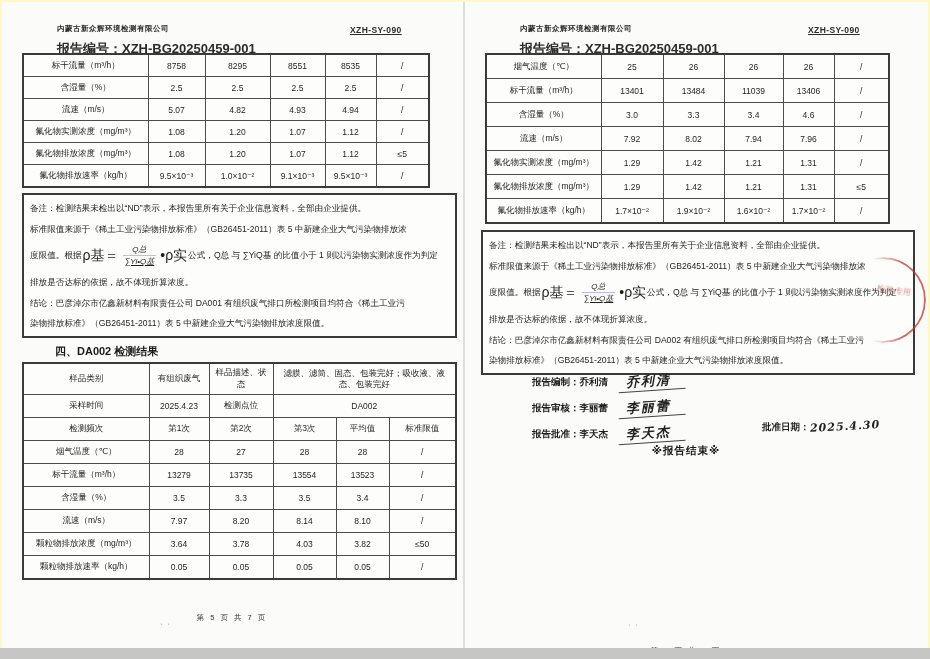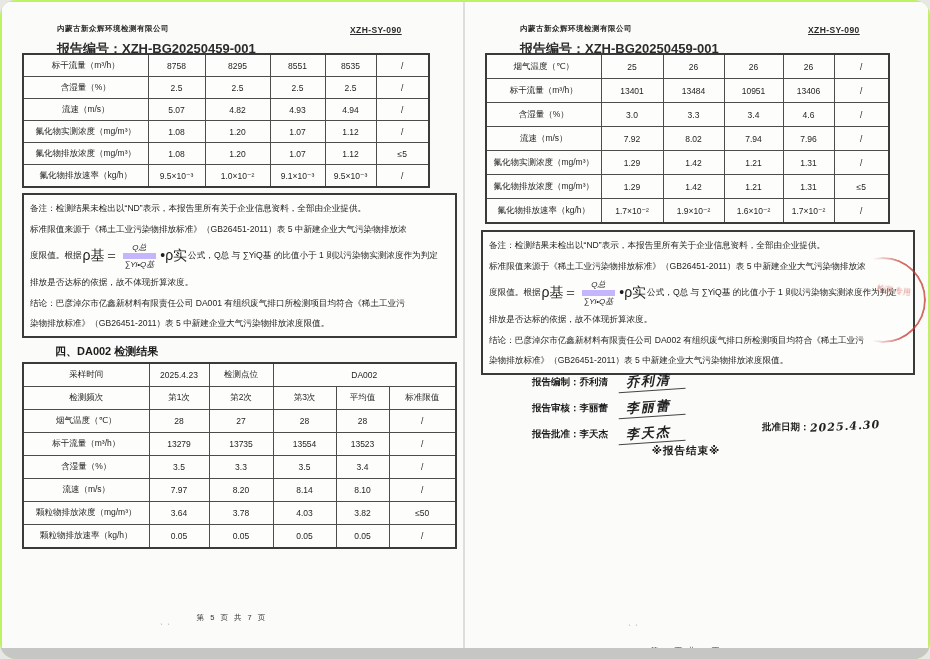--- a/index.html
+++ b/index.html
@@ -3,21 +3,21 @@
 <meta charset="utf-8">
 <style>
   html,body{margin:0;padding:0;}
   body{
     width:930px;height:659px;position:relative;overflow:hidden;
     background:#e7e7e5;
     font-family:"Liberation Sans","DejaVu Sans",sans-serif;
     color:#222;
   }
   .photo{position:absolute;left:0;top:0;width:930px;height:659px;
-    background:#bef264;border-radius:16px;overflow:hidden;}
+    background:#fef9c3;border-radius:0;overflow:hidden;}
   .sheet{position:absolute;left:2px;top:2px;width:926px;height:646px;background:#fbfbf9;}
   .seam{position:absolute;left:463px;top:2px;width:2px;height:646px;background:#dededc;}
   .bottom-band{position:absolute;left:0;top:648px;width:930px;height:11px;background:#c6c6c4;}
 
   .abs{position:absolute;}
   .company{font-size:7.5px;font-weight:bold;color:#2c2c2c;letter-spacing:.5px;}
   .doccode{font-size:8.5px;font-weight:bold;color:#2c2c2c;letter-spacing:.4px;text-decoration:underline;}
   .reportno{font-size:13px;font-weight:bold;color:#2c2c2c;}
 
   table.t{border-collapse:collapse;table-layout:fixed;border:2px solid #3a3a3a;background:#fdfdfb;}
@@ -27,21 +27,21 @@
   table.t2 td{height:22px;}
   table.t1r td{height:23px;}
   td.hdr2{height:30px !important;font-size:8px;line-height:11px;}
 
   .notes{border:2px solid #3a3a3a;background:#fdfdfb;padding:3px 8px 2px 6px;}
   .notes p{margin:0;font-size:8.6px;line-height:20.5px;color:#1e1e1e;white-space:nowrap;}
   .formula-line{display:flex;align-items:center;height:33px;}
   .formula-line .txt{white-space:nowrap;}
   .frac{display:inline-flex;flex-direction:column;align-items:center;margin:0 3px;
     font-size:8px;font-style:italic;line-height:11px;}
-  .frac .den{border-top:6px solid #c4b5fd;padding:0 2px;}
+  .frac .den{border-top:1px solid #c4b5fd;padding:0 2px;text-decoration:underline;}
   .flhs,.fmul{font-size:14px;margin:4px 1px;}
 
   .section-title{font-size:11px;font-weight:bold;color:#1a1a1a;}
   .pfoot{font-size:7.5px;color:#333;text-align:center;letter-spacing:2px;}
   .tinymarks{font-size:7px;color:#777;}
 
   .sigrow{font-size:9.5px;font-weight:bold;color:#1e1e1e;white-space:nowrap;}
   .handsign{display:inline-block;font-size:13px;color:#222;
     font-family:"DejaVu Serif",serif;font-style:italic;
     transform:rotate(-4deg);border-bottom:1px solid #444;
@@ -152,20 +152,26 @@
   <table class="t t2 abs" style="left:22px;top:362px;width:433px;">
     <colgroup>
         <col style="width:126px">
         <col style="width:60px">
         <col style="width:64px">
         <col style="width:63px">
         <col style="width:53px">
         <col style="width:67px">
       </colgroup>
     <tbody>
+      <tr>
+        <td>样品类别</td>
+        <td>有组织废气</td>
+        <td>样品描述、状态</td>
+        <td class="hdr2" colspan="3">滤膜、滤筒、固态、包装完好；吸收液、液态、包装完好</td>
+      </tr>
       <tr>
         <td>采样时间</td>
         <td>2025.4.23</td>
         <td>检测点位</td>
         <td colspan="3">DA002</td>
       </tr>
       <tr>
         <td>检测频次</td>
         <td>第1次</td>
         <td>第2次</td>
@@ -246,21 +252,21 @@
           <td>25</td>
           <td>26</td>
           <td>26</td>
           <td>26</td>
           <td>/</td>
         </tr>
         <tr>
           <td>标干流量（m³/h）</td>
           <td>13401</td>
           <td>13484</td>
-          <td>10951</td>
+          <td>11039</td>
           <td>13406</td>
           <td>/</td>
         </tr>
         <tr>
           <td>含湿量（%）</td>
           <td>3.0</td>
           <td>3.3</td>
           <td>3.4</td>
           <td>4.6</td>
           <td>/</td>

